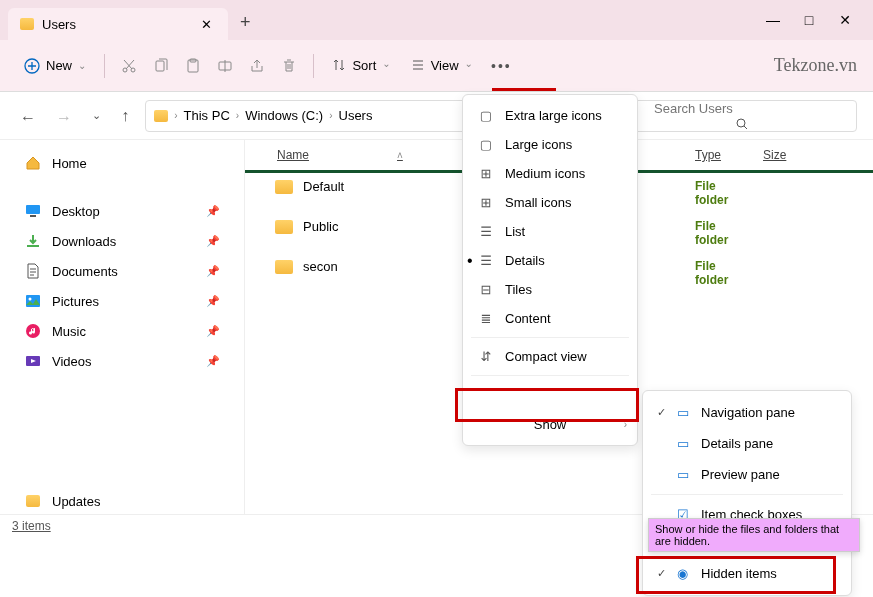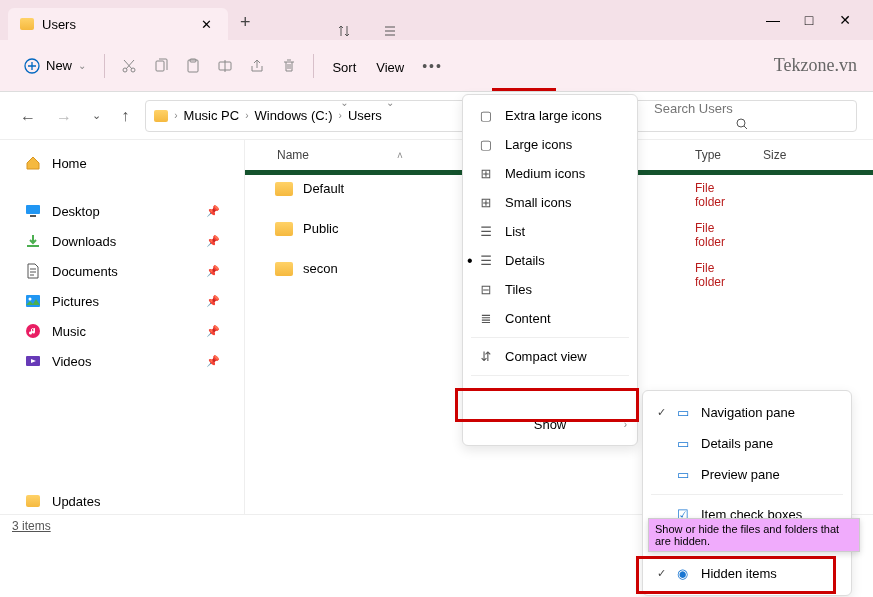--- a/index.html
+++ b/index.html
@@ -12,21 +12,21 @@
 .tab-close { margin-left: auto; padding: 0 4px; }
 .new-tab-btn { padding: 0 12px; font-size: 18px; color: #444; margin-top: 4px; }
 .window-controls { margin-left: auto; display: flex; gap: 20px; padding-right: 20px; }
 .window-controls span { width: 16px; text-align: center; font-size: 14px; }
 
 
 .toolbar { height: 52px; background: #fbedf2; display: flex; align-items: center; padding: 0 16px; gap: 4px; border-bottom: 1px solid #ddd; }
 .new-btn { display: flex; align-items: center; gap: 6px; padding: 4px 8px; border-radius: 4px; }
 .tool-sep { width: 1px; height: 24px; background: #d8c0ca; margin: 0 6px; }
 .tool-btn { padding: 6px; border-radius: 4px; color: #888; }
-.sort-btn, .view-btn { display: flex; align-items: center; gap: 22px; padding: 4px 8px; flex-direction: column; }
+.sort-btn, .view-btn { display: flex; gap: 6px; padding: 4px 8px; }
 .view-underline { position: absolute; left: 492px; top: 88px; width: 64px; height: 3px; background: #c00; }
 .watermark { margin-left: auto; color: #666; font-family: serif; font-size: 18px; }
 
 
 .nav-bar { height: 48px; display: flex; align-items: center; padding: 0 16px; gap: 12px; border-bottom: 1px solid #eee; }
 .nav-arrow { color: #555; font-size: 16px; padding: 4px; }
 .nav-arrow.disabled { color: #bbb; }
 .breadcrumb { flex: 1; display: flex; align-items: center; gap: 4px; padding: 4px 8px; border: 1px solid #ddd; border-radius: 4px; height: 32px; }
 .bc-sep { color: #888; font-size: 10px; padding: 0 2px; }
 .search-box { width: 230px; height: 32px; border: 1px solid #ddd; border-radius: 4px; display: flex; align-items: center; padding: 0 10px; color: #888; flex-direction: column; }
@@ -35,29 +35,29 @@
 
 .main { display: flex; height: 380px; }
 .sidebar { width: 245px; border-right: 1px solid #eee; padding-top: 8px; overflow: hidden; }
 .sb-item { display: flex; align-items: center; gap: 10px; padding: 6px 24px; font-size: 13px; position: relative; }
 .sb-item.home .sb-icon { color: #e8a33d; }
 .sb-pin { margin-left: auto; color: #888; font-size: 11px; }
 .sb-icon { width: 18px; height: 18px; display: flex; align-items: center; justify-content: center; font-size: 14px; }
 .sb-group { margin-top: 18px; }
 
 .content { flex: 1; position: relative; }
-.col-headers { display: flex; padding: 8px 0; border-bottom: 5px solid #14532d; color: #444; font-size: 12px; }
+.col-headers { display: flex; padding: 8px 0; border-bottom: 3px solid #14532d; color: #444; font-size: 12px; text-decoration: underline; }
 .col-name { width: 380px; padding-left: 32px; display: flex; align-items: center; gap: 8px; }
 .col-type { width: 120px; padding-left: 70px; }
 .col-size { width: 80px; padding-left: 18px; }
 .sort-arrow { font-size: 10px; color: #888; margin-left: 80px; }
 
 .file-row { display: flex; align-items: flex-start; padding: 6px 0; }
 .file-row .name-cell { width: 380px; padding-left: 30px; display: flex; align-items: center; gap: 10px; }
-.file-row .type-cell { width: 120px; padding-left: 70px; color: #b91c1c; font-size: 12px; }
+.file-row .type-cell { width: 120px; padding-left: 70px; color: #4d7c0f; font-size: 12px; font-weight: bold; }
 .folder-icon { width: 18px; height: 14px; background: linear-gradient(#ffd268, #f5b93f); border-radius: 2px; }
 
 
 .view-menu { position: absolute; left: 462px; top: 94px; width: 176px; background: #fff; border: 1px solid #ddd; border-radius: 6px; box-shadow: 0 4px 12px rgba(0,0,0,0.1); padding: 6px 0; z-index: 10; }
 .vm-item { display: flex; align-items: center; gap: 10px; padding: 7px 14px; font-size: 13px; position: relative; }
 .vm-item .vm-icon { width: 18px; text-align: center; color: #555; }
 .vm-item .bullet { position: absolute; left: 4px; font-size: 16px; }
 .vm-sep { height: 1px; background: #eee; margin: 4px 8px; }
 .vm-item.show { justify-content: center; margin-top: 34px; }
 .vm-item.show .chev { position: absolute; right: 10px; color: #888; font-size: 10px; }
@@ -161,21 +161,21 @@
 <div class="view-underline"></div>
 
 <div class="nav-bar">
   <span class="nav-arrow">←</span>
   <span class="nav-arrow disabled">→</span>
   <span class="nav-arrow" style="font-size:11px;">⌄</span>
   <span class="nav-arrow">↑</span>
   <div class="breadcrumb">
     <div class="folder-small"></div>
     <span class="bc-sep">›</span>
-    <span>Music PC</span>
+    <span>This PC</span>
     <span class="bc-sep">›</span>
     <span>Windows (C:)</span>
     <span class="bc-sep">›</span>
     <span>Users</span>
   </div>
   <div class="search-box">
     <input placeholder="Search Users" style="">
     <span>
         <svg width="14" height="14" viewBox="0 0 14 14" stroke="#555" fill="none">
           <circle cx="6" cy="6" r="4"></circle>

